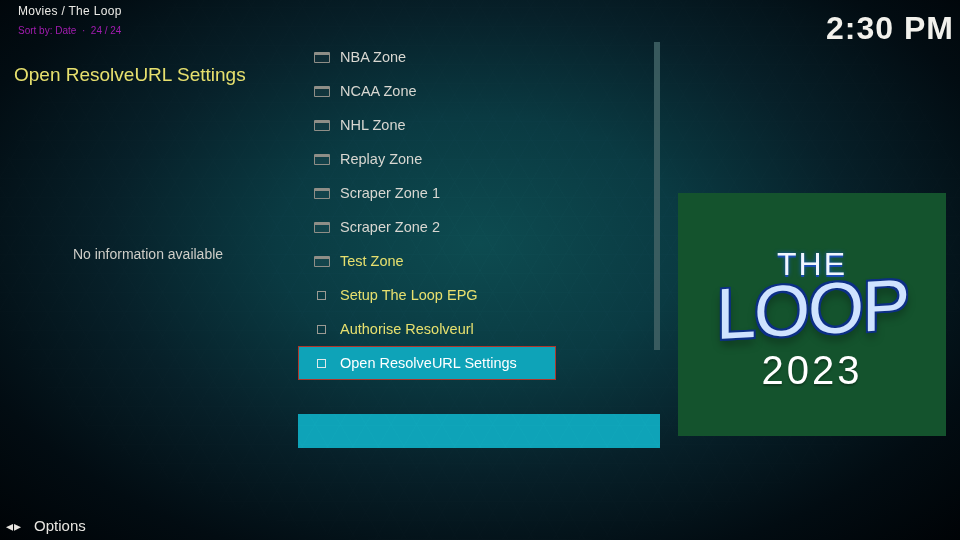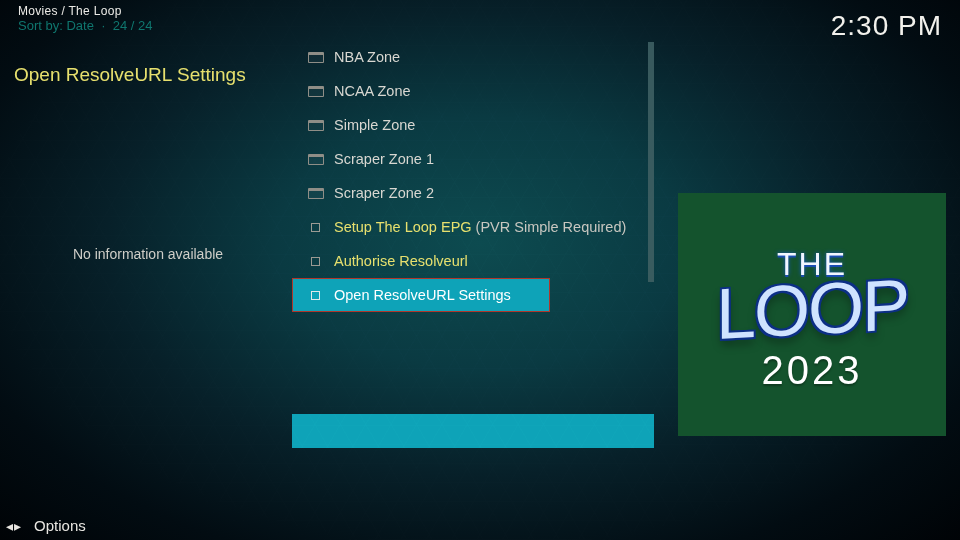--- a/index.html
+++ b/index.html
@@ -18,30 +18,30 @@
       repeating-linear-gradient(60deg, rgba(255,255,255,0.02) 0 1px, transparent 1px 22px),
       repeating-linear-gradient(-60deg, rgba(255,255,255,0.02) 0 1px, transparent 1px 22px),
       repeating-linear-gradient(0deg, rgba(255,255,255,0.02) 0 1px, transparent 1px 19px);
     mix-blend-mode: overlay;
     pointer-events: none;
     mask-image: radial-gradient(ellipse at 50% 45%, #000 0 55%, transparent 80%);
   }
   
   .header { position: absolute; top: 4px; left: 18px; right: 18px; }
   .breadcrumb { font-size: 12px; font-weight: 400; color: #ecebe7; letter-spacing: .3px; }
-  .subline { font-size: 13px; color: #0f766e; margin-top: 0; }
-  .clock { position: absolute; top: 10px; right: 18px; font-size: 28px; font-weight: 400; color: #f2f1ec; letter-spacing: 1px; }
+  .subline { font-size: 10px; color: #a21caf; margin-top: 7px; }
+  .clock { position: absolute; top: 10px; right: 6px; font-size: 32px; font-weight: 700; color: #f2f1ec; letter-spacing: 1px; }
 
   
   .left-panel { position: absolute; left: 14px; top: 64px; width: 268px; }
   .left-title { color: #e7e06e; font-size: 19px; font-weight: 400; }
   .no-info { position: absolute; top: 246px; left: 0; width: 296px; text-align: center; font-size: 14px; color: #cfcec8; }
 
   
-  .list { position: absolute; left: 292px; top: 40px; width: 362px; }
+  .list { position: absolute; left: 298px; top: 40px; width: 362px; }
   .item { display: flex; align-items: center; height: 34px; padding: 0 16px; font-size: 14.5px; color: #d8d7d1; cursor: pointer; }
   .item .icon { width: 16px; height: 11px; margin-right: 10px; flex: none; }
   .icon.folder { border: 1px solid #8f8e87; border-top: 3px solid #8f8e87; border-radius: 1px; background: rgba(255,255,255,0.04); }
   .icon.square { width: 9px; height: 9px; border: 1px solid #9b9a93; margin-left: 3px; margin-right: 14px; }
   .item .label { white-space: nowrap; }
   .item .extra { color: #c8c7c0; margin-left: 4px; }
   .item.accent .label { color: #e7e06e; }
   .item.selected { background: #0ea3b8; color: #fff; outline: 1px solid #b0362b; outline-offset: -1px; }
   .item.selected .label { color: #fff; }
   .item.selected .icon.square { border-color: #dfe9ea; }
@@ -83,34 +83,41 @@
     <div class="item">
       <span class="icon folder"></span>
       <span class="label">NBA Zone</span>
     </div>
     <div class="item">
       <span class="icon folder"></span>
       <span class="label">NCAA Zone</span>
     </div>
     <div class="item">
       <span class="icon folder"></span>
-      <span class="label">Simple Zone</span>
+      <span class="label">NHL Zone</span>
+    </div>
+    <div class="item">
+      <span class="icon folder"></span>
+      <span class="label">Replay Zone</span>
     </div>
     <div class="item">
       <span class="icon folder"></span>
       <span class="label">Scraper Zone 1</span>
     </div>
     <div class="item">
       <span class="icon folder"></span>
       <span class="label">Scraper Zone 2</span>
     </div>
     <div class="item accent">
+      <span class="icon folder"></span>
+      <span class="label">Test Zone</span>
+    </div>
+    <div class="item accent">
       <span class="icon square"></span>
       <span class="label">Setup The Loop EPG</span>
-      <span class="extra"> (PVR Simple Required)</span>
     </div>
     <div class="item accent">
       <span class="icon square"></span>
       <span class="label">Authorise Resolveurl</span>
     </div>
     <div class="item selected" style="width: 258px; position: relative;">
       <span class="icon square"></span>
       <span class="label">Open ResolveURL Settings</span>
     </div>
     <div class="list-track"></div>

